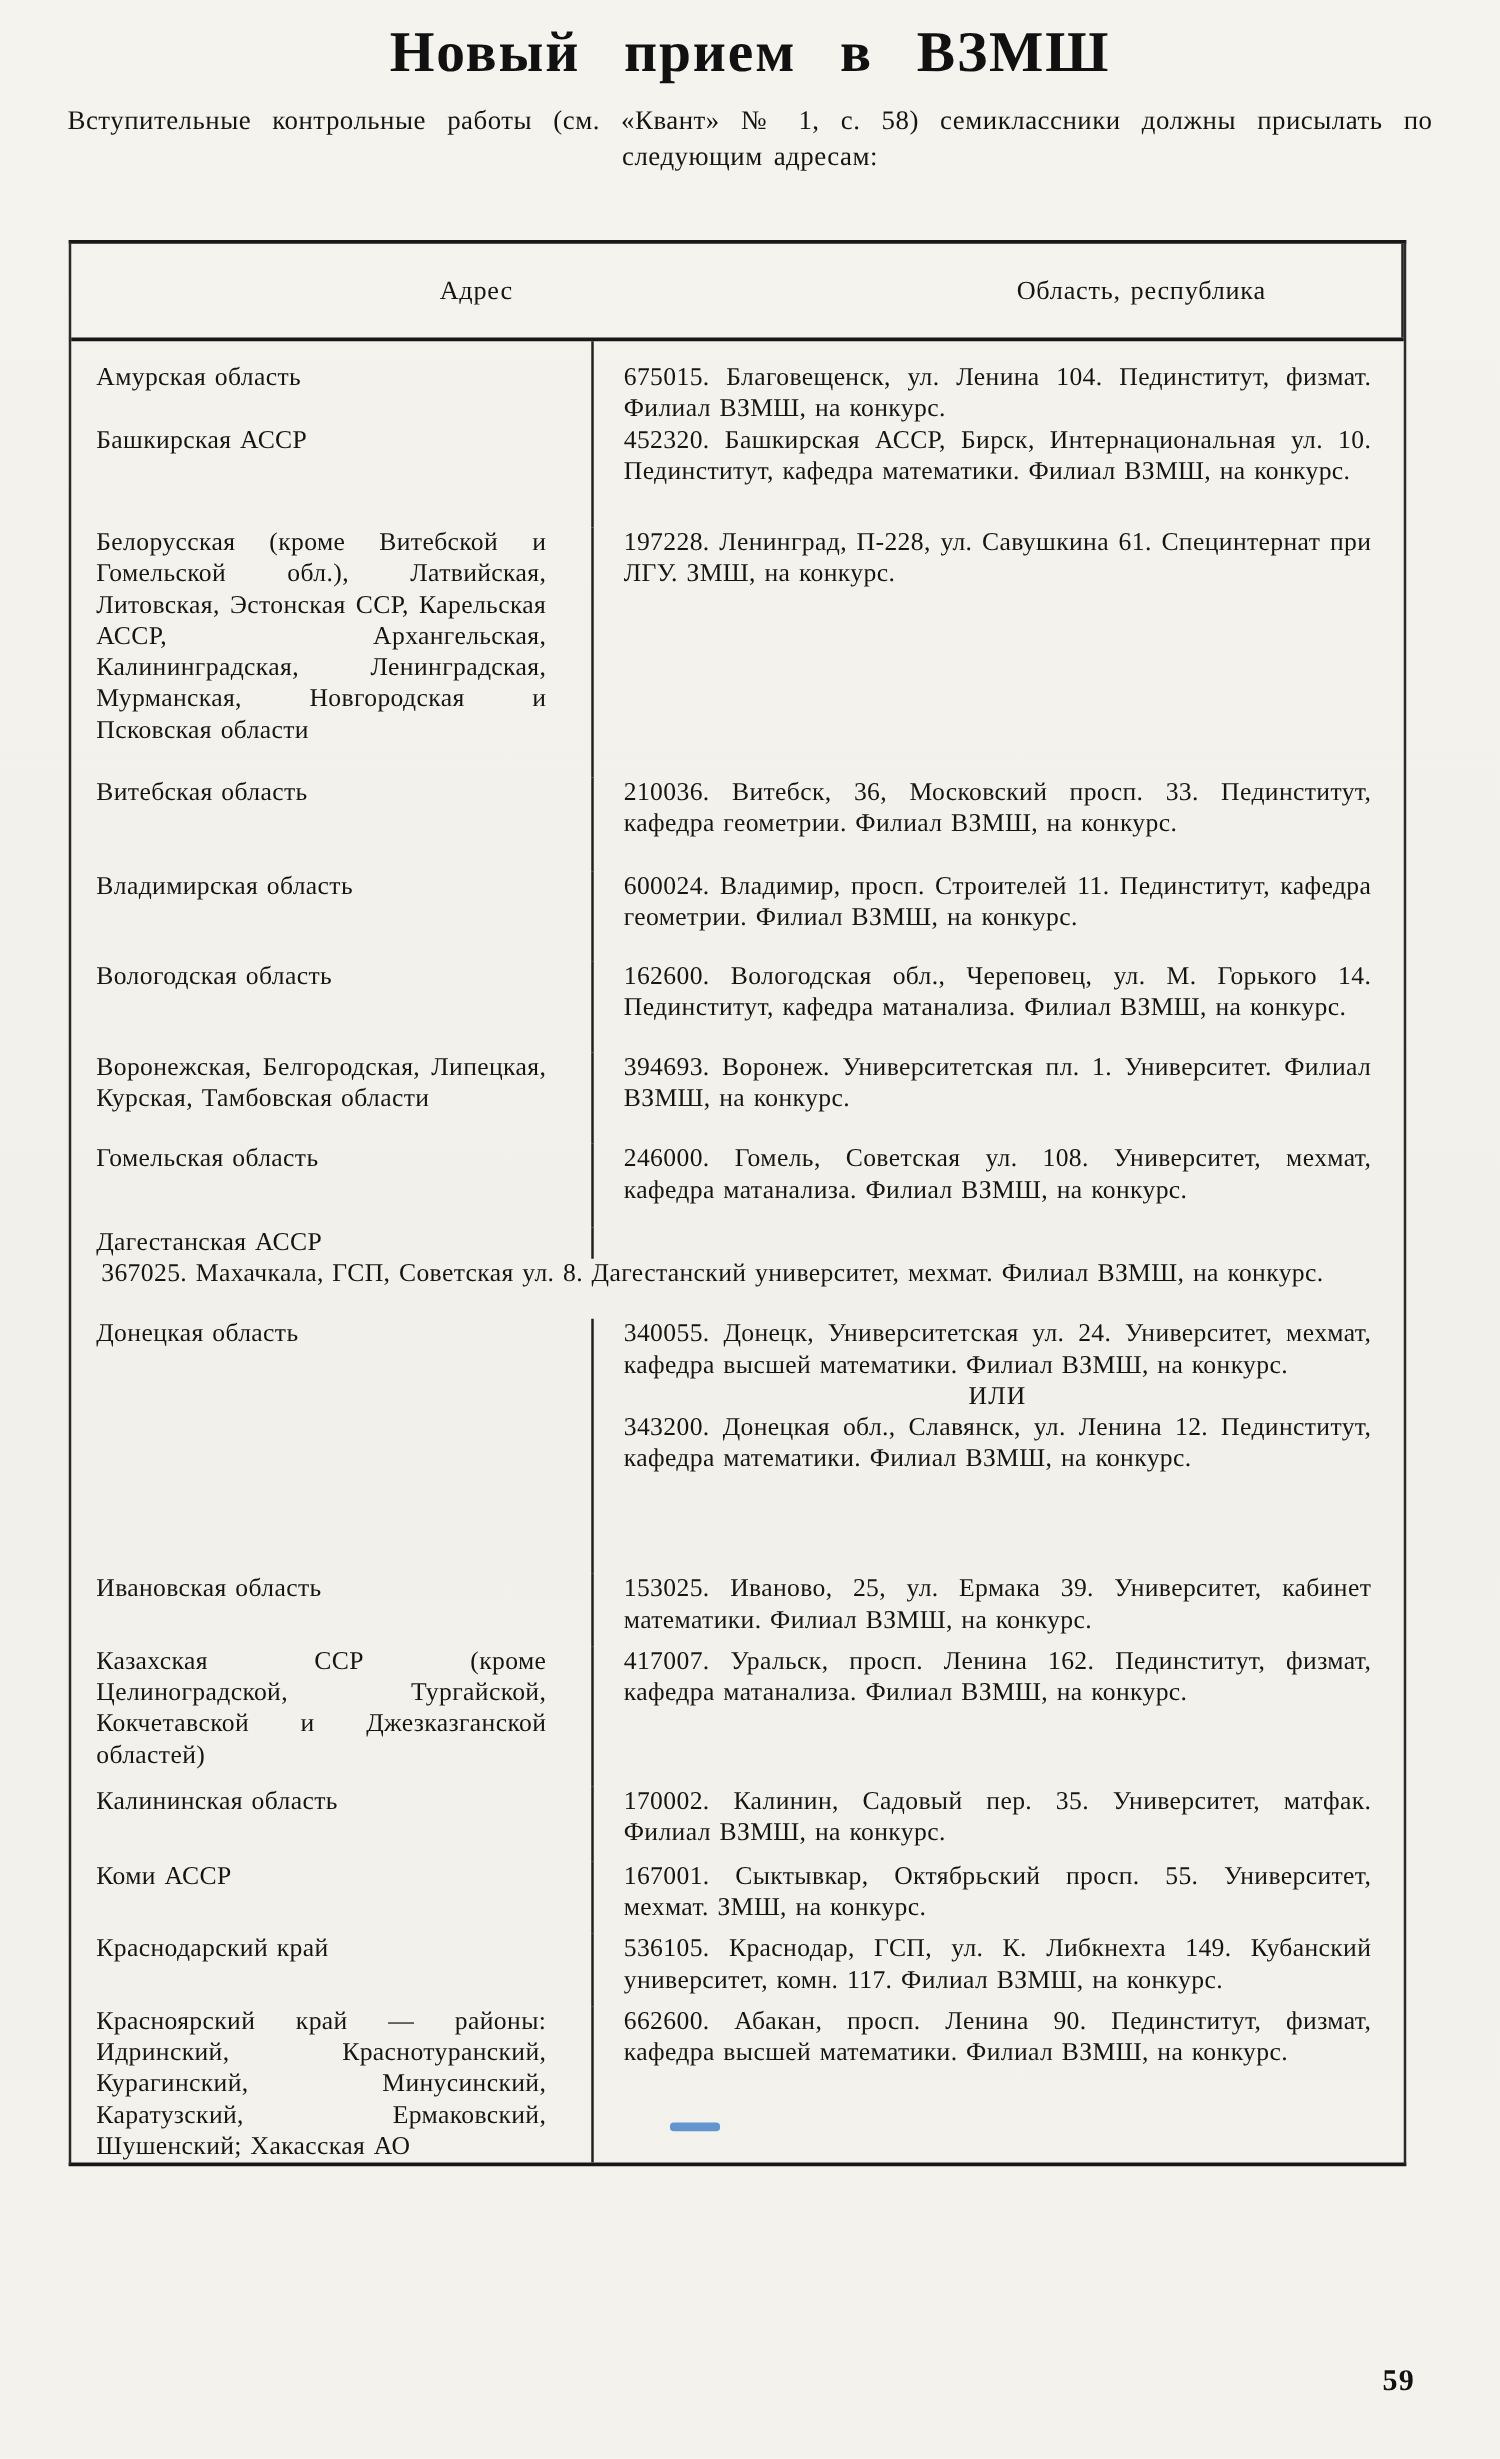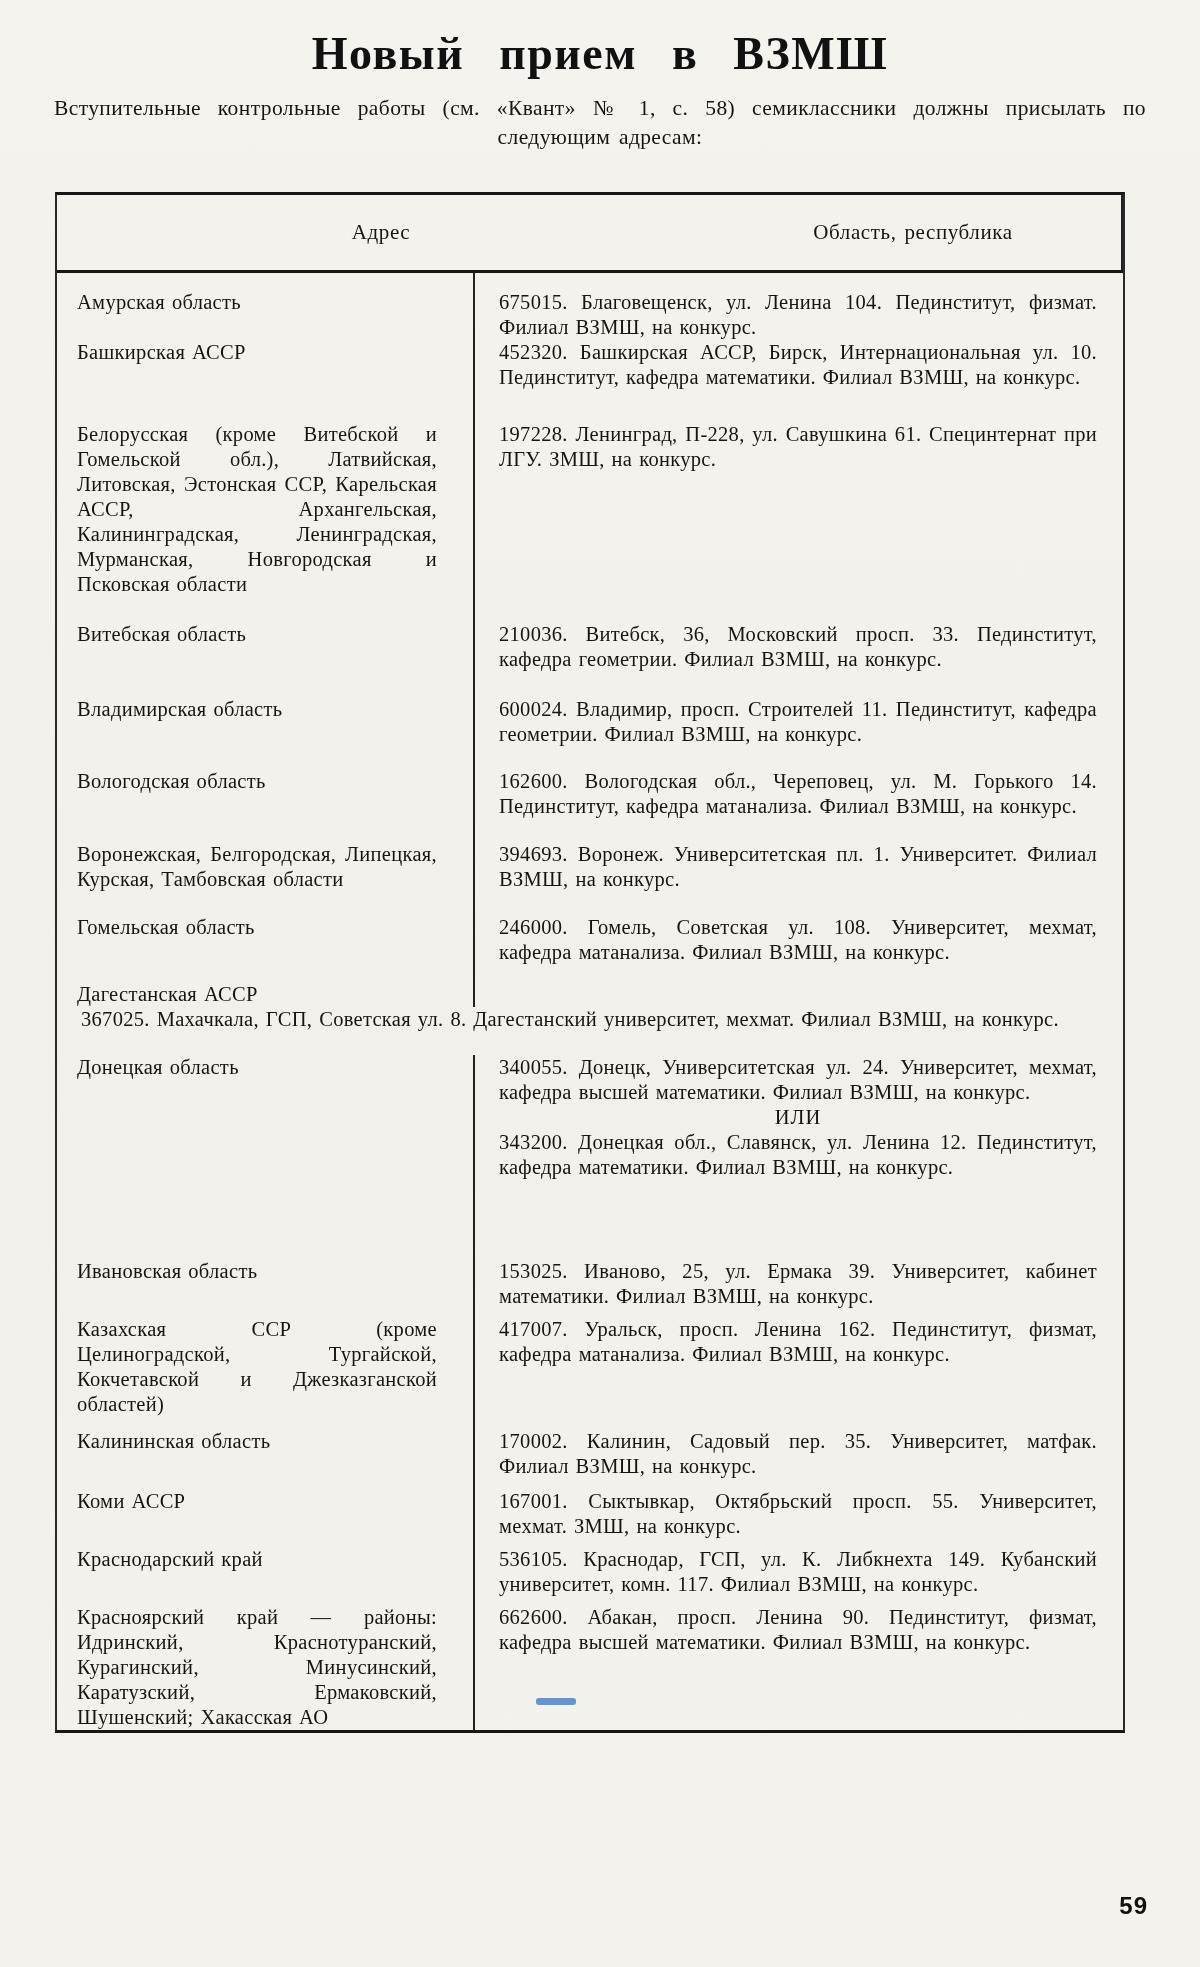--- a/index.html
+++ b/index.html
@@ -8,21 +8,21 @@
     font-family: "Liberation Serif", "DejaVu Serif", serif;
     color: #161513;
   }
   body {
     height: 1967px;
     background: linear-gradient(180deg, #f4f3ee 0%, #f1f0ea 55%, #f3f2ec 100%);
     position: relative;
     overflow: hidden;
   }
   .page-title {
-    margin-top: 28px;
+    margin-top: 16px;
     text-align: center;
     font-size: 46px;
     font-weight: 700;
     letter-spacing: 1.5px;
     word-spacing: 22px;
     line-height: 52px;
     color: #111;
   }
   .intro {
     width: 1092px;
@@ -115,27 +115,27 @@
     left: 536px;
     top: 1698px;
     width: 40px;
     height: 7px;
     background: #3f7ec9;
     opacity: 0.8;
     border-radius: 3px;
   }
   .page-number {
     position: absolute;
-    right: 52px;
+    right: 68px;
     top: 1892px;
     font-size: 24px;
     font-weight: 700;
     letter-spacing: 1px;
     color: #111;
-    font-family: Liberation Sans, sans-serif;
+    font-family: Liberation Serif, serif;
   }
 </style>
 </head>
 <body>
 
 <h1 class="page-title">Новый прием в ВЗМШ</h1>
 
 <p class="intro">Вступительные контрольные работы (см. «Квант» № 1, с. 58) семиклассники должны присылать по следующим адресам:</p>
 
 <div class="ztable">

